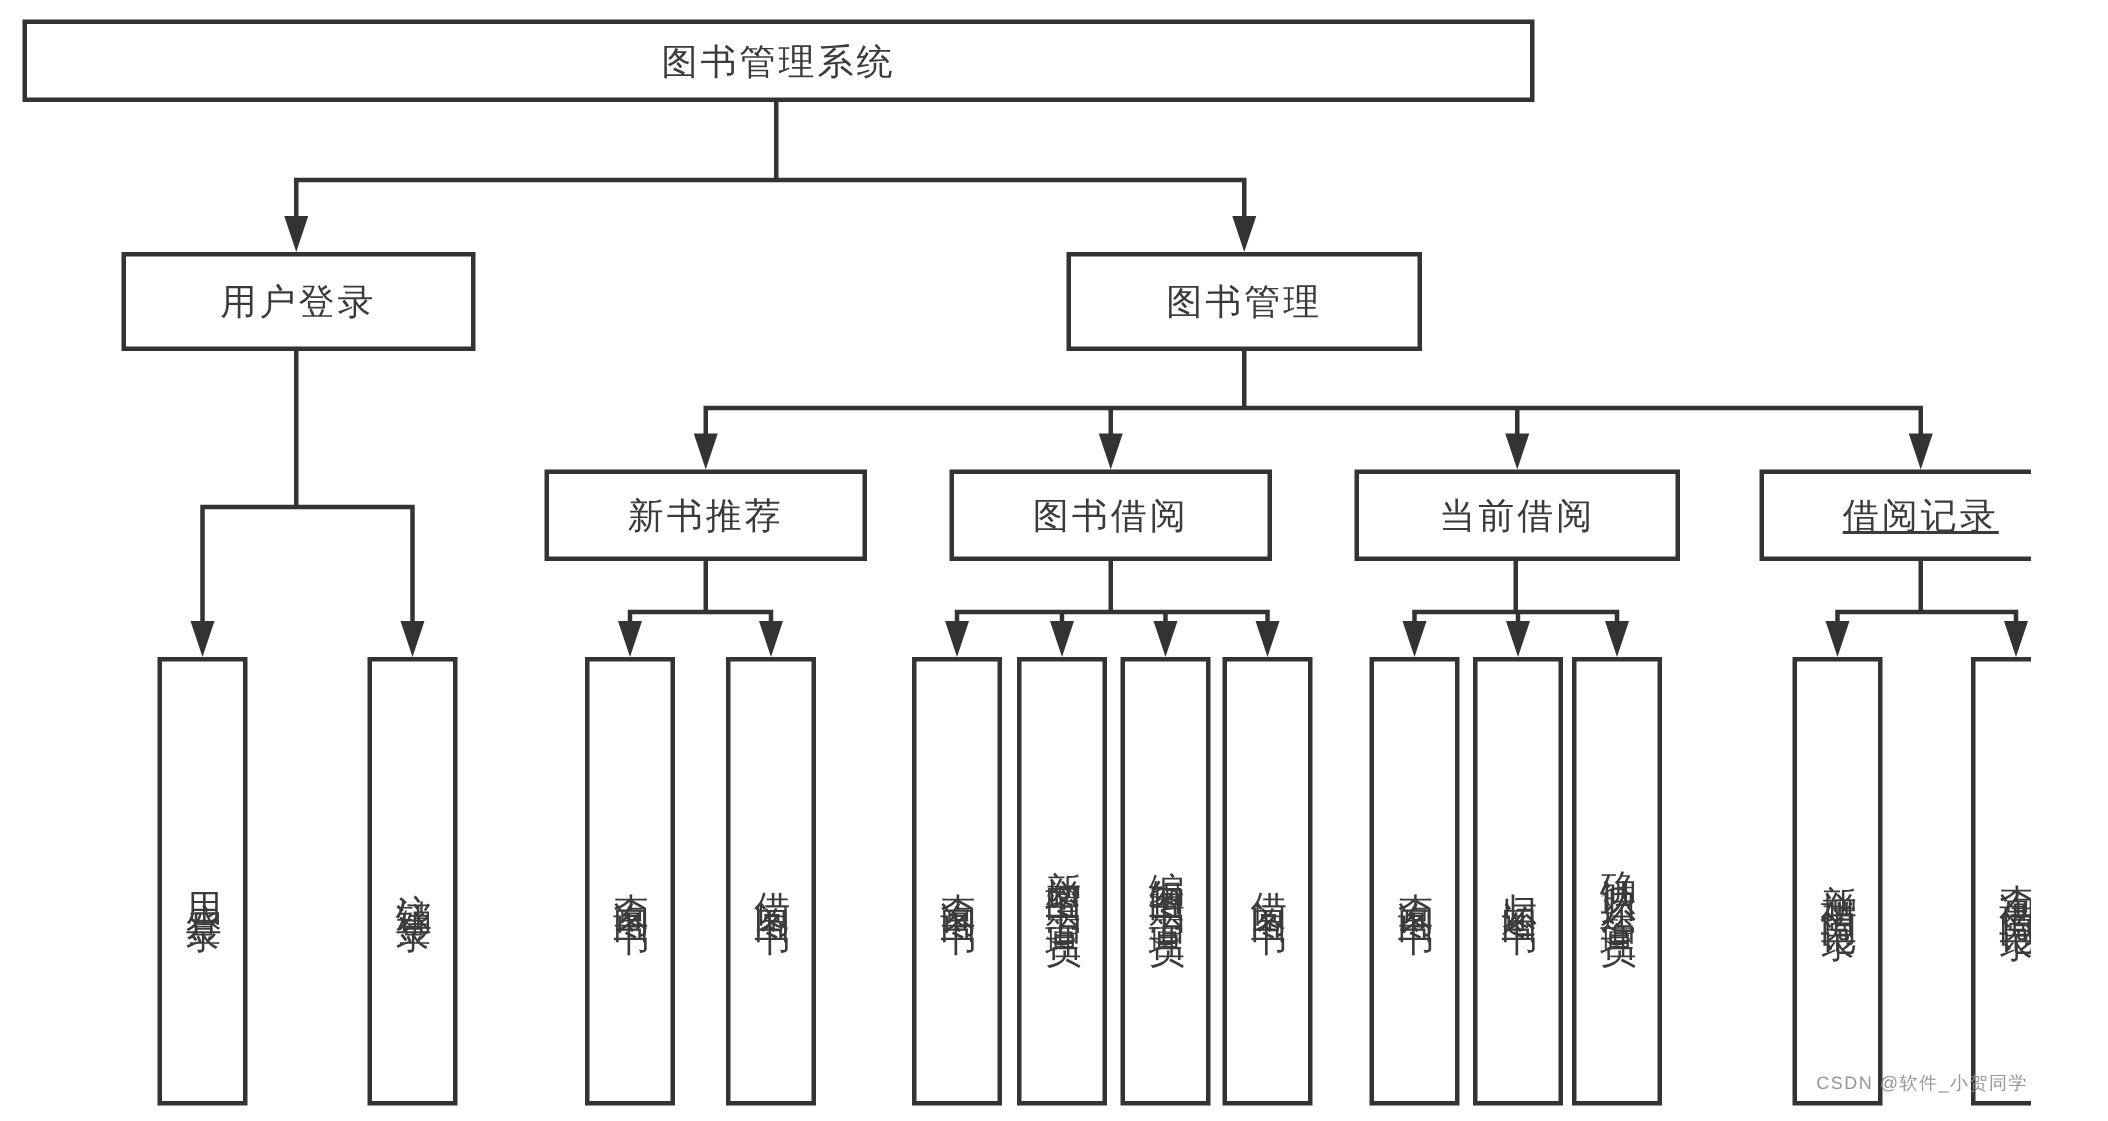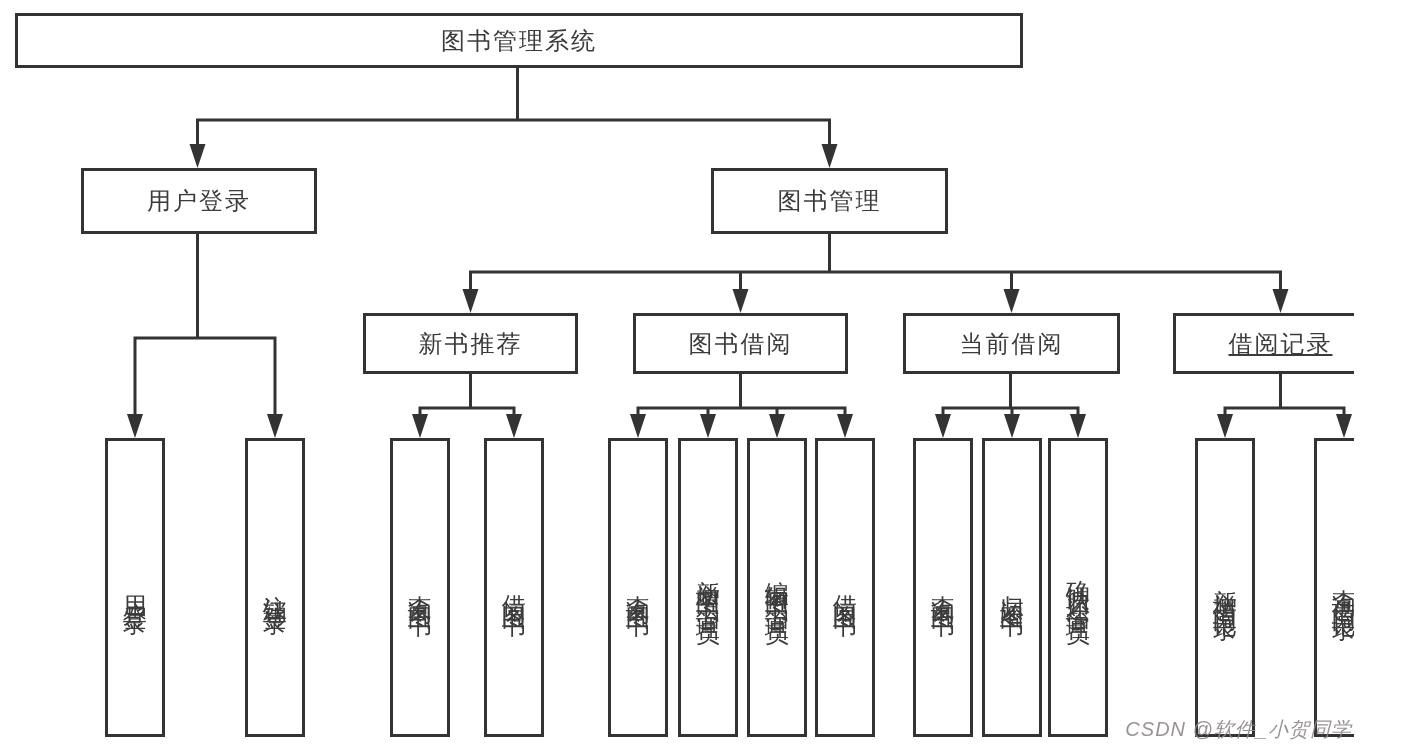--- a/index.html
+++ b/index.html
@@ -38,27 +38,26 @@
   .l3c  {left:903px; top:313px; width:217px; height:61px;}
   .l3d  {left:1173px;top:313px; width:215px; height:61px;text-decoration:underline;}
   .leaf {top:438px;height:299px;width:60px;}
   .g1x1{left:105px;} .g1x2{left:245px;}
   .g2x1{left:390px;} .g2x2{left:484px;}
   .g3x1{left:608px;} .g3x2{left:678px;} .g3x3{left:747px;} .g3x4{left:815px;}
   .g4x1{left:913px;} .g4x2{left:982px;} .g4x3{left:1048px;}
   .g5x1{left:1195px;}.g5x2{left:1314px;}
   .watermark{
     position:absolute;
-    right:2px;bottom:4px;
-    font-size:20px;
+    right:2px;bottom:16px;
+    font-size:12px;
     color:#8f8888;
     opacity:0.9;
     letter-spacing:1px;
     white-space:nowrap;
-    font-style:italic;
   }
 </style>
 </head>
 <body>
 
 <div class="canvas">
 
   <svg class="connectors" viewBox="0 0 1405 747" xmlns="http://www.w3.org/2000/svg">
 
     <path d="M517.5 68 V121.5 M196 120 H831 M197.5 120 V152 M829.5 120 V152" fill="none" stroke="#333333" stroke-width="3"></path>

